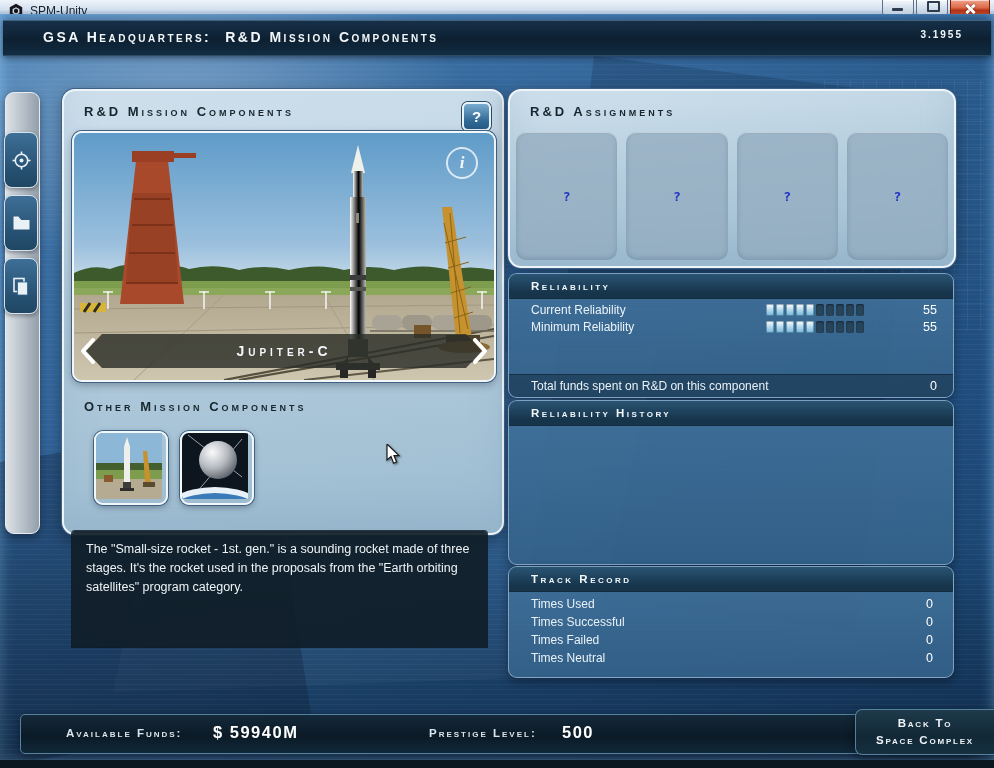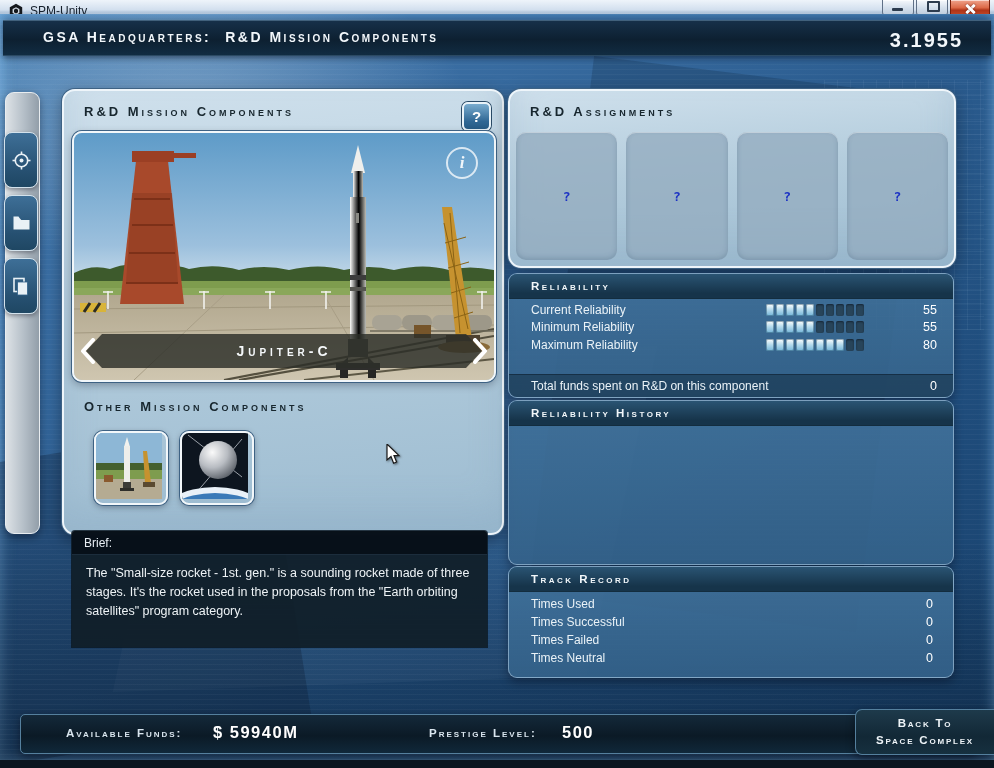--- a/index.html
+++ b/index.html
@@ -41,21 +41,21 @@
   .bg-shape-c{position:absolute;left:-40px;top:430px;width:330px;height:300px;background:rgba(12,30,52,.30);transform:rotate(-9deg);}
   .bg-vignette{position:absolute;left:0;right:0;bottom:0;height:220px;background:linear-gradient(transparent,rgba(6,16,28,.38));}
 
   
   .header-strip{position:absolute;top:6px;left:3px;right:3px;height:34px;
     background:linear-gradient(#163049 0%,#0d2031 55%,#112c42 100%);
     border-top:1px solid #41617c;border-bottom:1px solid #2b4a63;box-shadow:0 2px 6px rgba(0,0,10,.45);}
   .sc{font-variant:small-caps;}
   .header-title{position:absolute;left:40px;top:8px;color:#f2f7fb;font-weight:bold;font-size:14px;letter-spacing:2.5px;}
   .header-title .loc{margin-right:14px;}
-  .header-date{position:absolute;right:28px;top:8px;color:#f2f7fb;font-weight:bold;font-size:20px;letter-spacing:2px;}
+  .header-date{position:absolute;right:28px;top:8px;color:#f2f7fb;font-weight:bold;font-size:10px;letter-spacing:2px;}
 
   
   .side-strip{position:absolute;left:5px;top:78px;width:33px;height:440px;border-radius:9px;
     background:linear-gradient(90deg,#dde2e6 0%,#b4bec7 55%,#929ea9 100%);
     border:1px solid #e9edf0;box-shadow:0 3px 8px rgba(0,0,15,.4);}
   .side-tab{position:absolute;left:4px;width:32px;height:54px;border-radius:8px;
     background:linear-gradient(#3e6f97,#265071 70%,#1f4763);border:1px solid #d3e2ec;
     box-shadow:0 2px 4px rgba(0,0,15,.35);display:flex;align-items:center;justify-content:center;}
   .tab1{top:118px;} .tab2{top:181px;} .tab3{top:244px;}
 
@@ -363,21 +363,20 @@
           <line x1="60" y1="6" x2="14" y2="60" stroke="#9aa0a8" stroke-width="1"></line>
           <circle cx="36" cy="27" r="19" fill="url(#ball)"></circle>
           <ellipse cx="33" cy="88" rx="58" ry="34" fill="#e9f1f8"></ellipse>
           <ellipse cx="33" cy="94" rx="58" ry="34" fill="#3a7ab8"></ellipse>
           <ellipse cx="33" cy="102" rx="58" ry="34" fill="#153e6e"></ellipse>
         </svg>
       </div>
     </div>
 
     <div class="brief">
-      <div class="brief-head">Brief:</div>
       <div class="brief-body">The "Small-size rocket - 1st. gen." is a sounding rocket made of three stages. It's the rocket used in the proposals from the "Earth orbiting satellites" program category.</div>
     </div>
 
     <div class="lite-panel assign-panel">
       <div class="panel-title sc">R&amp;D Assignments</div>
       <div class="slot-row">
         <div class="slot">
             <span class="slot-q">?</span>
           </div>
         <div class="slot">
@@ -422,36 +421,20 @@
               <span class="seg on"></span>
               <span class="seg on"></span>
               <span class="seg"></span>
               <span class="seg"></span>
               <span class="seg"></span>
               <span class="seg"></span>
               <span class="seg"></span>
             </span>
           <span class="rel-val">55</span>
         </div>
-        <div class="rel-row">
-          <span>Maximum Reliability</span>
-          <span class="rel-bar">
-              <span class="seg on"></span>
-              <span class="seg on"></span>
-              <span class="seg on"></span>
-              <span class="seg on"></span>
-              <span class="seg on"></span>
-              <span class="seg on"></span>
-              <span class="seg on"></span>
-              <span class="seg on"></span>
-              <span class="seg"></span>
-              <span class="seg"></span>
-            </span>
-          <span class="rel-val">80</span>
-        </div>
       </div>
       <div class="rel-total">
         <span>Total funds spent on R&amp;D on this component</span>
         <span class="rel-val">0</span>
       </div>
     </div>
 
     <div class="data-panel history-panel">
       <div class="data-header">
           <span class="sc">Reliability History</span>

